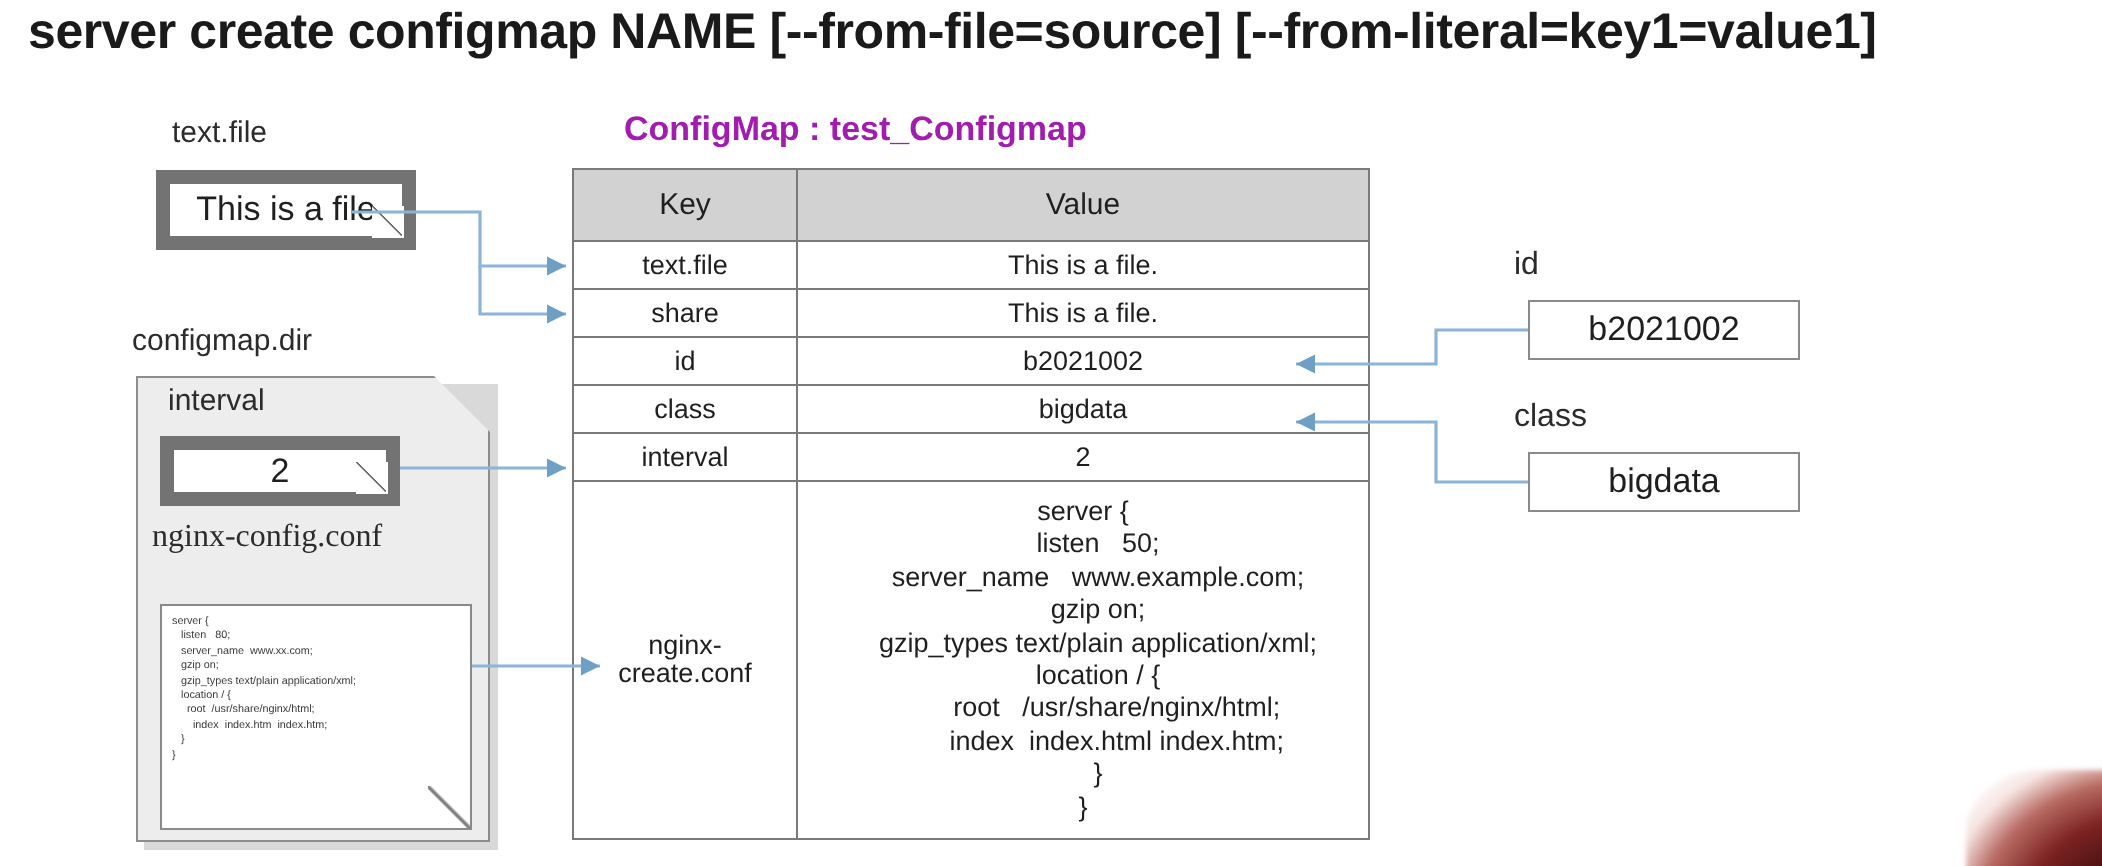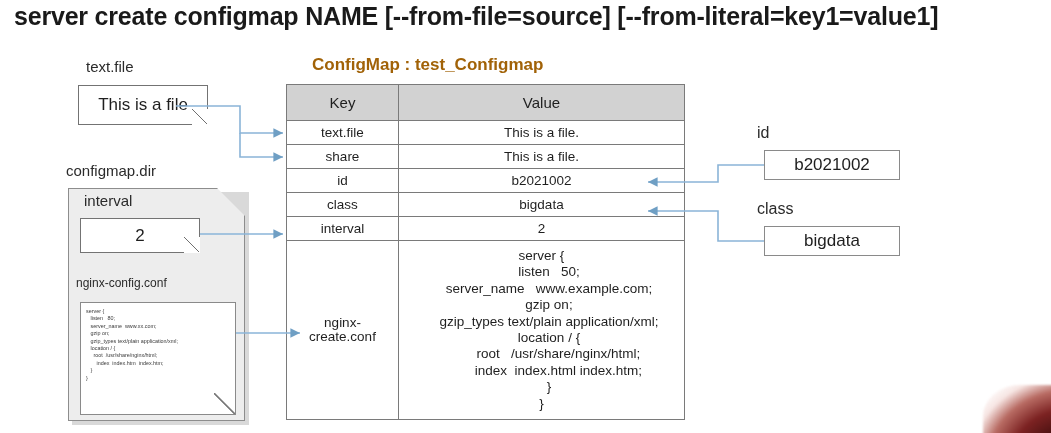--- a/index.html
+++ b/index.html
@@ -18,21 +18,21 @@
     position:absolute;left:14px;top:2px;width:1030px;
     font-size:25px;font-weight:bold;letter-spacing:-0.2px;
     color:#1a1a1a;white-space:nowrap;
   }
 
   
   .lbl{position:absolute;font-size:15px;color:#2b2b2b;white-space:nowrap;}
 
   
   .filebox{
-    position:absolute;background:#ffffff;border:1px solid #737373;
+    position:absolute;background:#ffffff;border:7px solid #737373;
     box-sizing:border-box;
   }
   .filebox .corner{
     position:absolute;right:-1px;bottom:-1px;width:15px;height:15px;
     background:linear-gradient(45deg,#ffffff 0%,#ffffff 48%,#6f6f6f 49%,#6f6f6f 52%,#ffffff 53%,#ffffff 100%);
     border-right:1px solid #ffffff;border-bottom:1px solid #ffffff;
   }
   .filebox .txt{
     position:absolute;left:0;right:0;top:50%;transform:translateY(-50%);
     text-align:center;font-size:17px;color:#1f1f1f;
@@ -124,36 +124,36 @@
 
   <div class="dirbox-shadow" style="left:72px;top:192px;width:177px;height:233px;"></div>
   <div class="dirbox" style="left:68px;top:188px;width:177px;height:233px;"></div>
 
   <div class="lbl" style="left:84px;top:192px;font-size:15px;">interval</div>
   <div class="filebox" style="left:80px;top:218px;width:120px;height:35px;">
     <div class="txt">2</div>
     <div class="corner"></div>
   </div>
 
-  <div class="lbl" style="left:76px;top:276px;font-size:12px;">nginx-config.conf</div>
+  <div class="lbl" style="left:76px;top:260px;font-size:16px;font-family:Liberation Serif, serif;">nginx-config.conf</div>
   <div class="codebox" style="left:80px;top:302px;width:156px;height:113px;">
     <pre>server {
    listen   80;
    server_name  www.xx.com;
    gzip on;
    gzip_types text/plain application/xml;
    location / {
      root  /usr/share/nginx/html;
        index  index.htm  index.htm;
    }
 }</pre>
     <div class="corner"></div>
   </div>
 
-  <div class="lbl" style="left:312px;top:55px;font-size:17px;font-weight:bold;color:#a16207;">ConfigMap : test_Configmap</div>
+  <div class="lbl" style="left:312px;top:55px;font-size:17px;font-weight:bold;color:#a21caf;">ConfigMap : test_Configmap</div>
 
   <table class="tbl">
     <colgroup>
         <col class="col-key">
         <col class="col-val">
       </colgroup>
     <thead>
       <tr>
         <th>Key</th>
         <th>Value</th>

